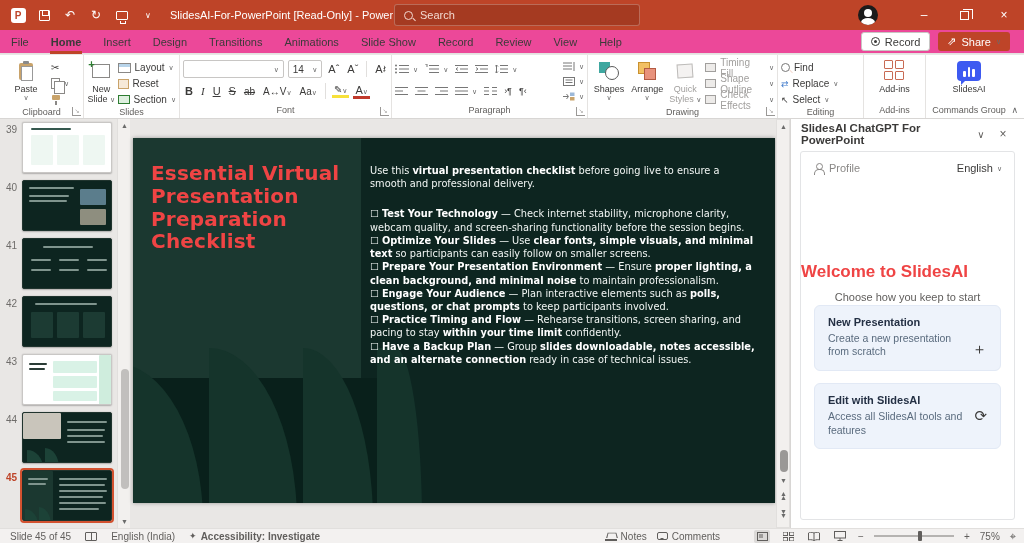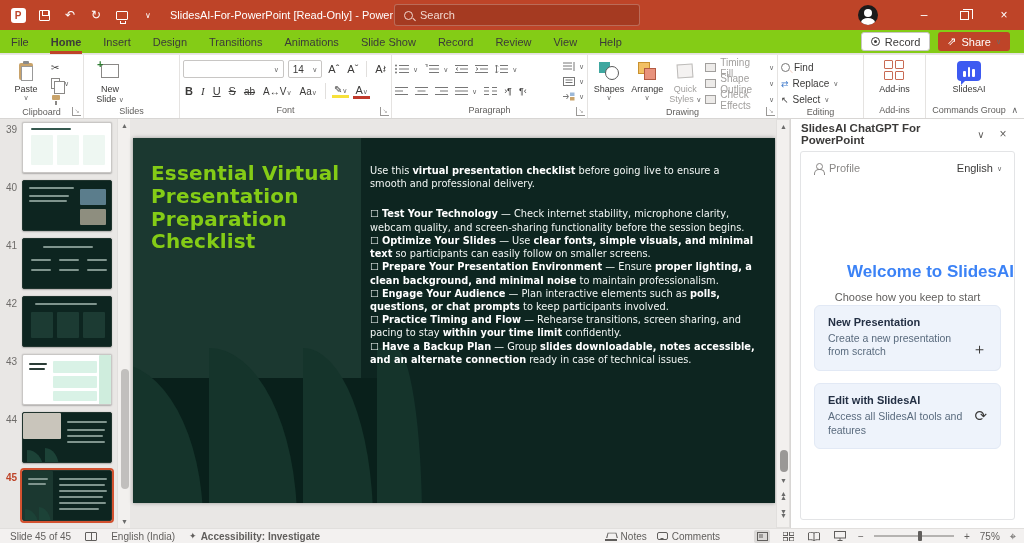--- a/index.html
+++ b/index.html
@@ -26,21 +26,21 @@
   .mag:after { content:""; position:absolute; left:7px; top:7px; width:4px; height:1.4px; background:#F3D9D0; transform:rotate(45deg); }
   #tb-right { position:absolute; right:0; top:0; height:30px; display:flex; align-items:center; }
   .avatar { width:20px; height:20px; border-radius:50%; background:#1B1B1B; margin-right:26px; position:relative; overflow:hidden; }
   .avatar:before { content:""; position:absolute; left:6px; top:4px; width:8px; height:8px; border-radius:50%; background:#fff; }
   .avatar:after { content:""; position:absolute; left:3px; top:13px; width:14px; height:9px; border-radius:50% 50% 0 0; background:#fff; }
   .win-btn { width:40px; height:30px; display:flex; align-items:center; justify-content:center; color:#fff; font-size:12px; }
   .restore-ic { width:9px; height:9px; border:1px solid #fff; position:relative; }
   .restore-ic:before { content:""; position:absolute; left:2px; top:-3px; width:9px; height:9px; border:1px solid #fff; border-left:none; border-bottom:none; }
 
   
-  #tabrow { position:absolute; top:30px; left:0; width:1024px; height:24px; background:#84cc16;
+  #tabrow { position:absolute; top:30px; left:0; width:1024px; height:24px; background:#ec4899;
     display:flex; align-items:center; border-bottom:1px solid #E3E1DF; }
   .tab { padding:0 11px; font-size:11px; color:#3B3A39; height:24px; display:flex; align-items:center; position:relative; }
   .tab.active { font-weight:bold; }
   .tab.active:after { content:""; position:absolute; left:10px; right:10px; bottom:0; height:2.5px; background:var(--c-accent,#BE4428); }
   #tabrow-right { margin-left:auto; display:flex; align-items:center; gap:8px; padding-right:14px; }
   #record-btn { background:#fff; border:1px solid #C8C6C4; border-radius:3px; height:19px; padding:0 9px;
     display:flex; align-items:center; gap:5px; font-size:11px; color:#3B3A39; }
   .rec-dot { width:9px; height:9px; border:1.3px solid #3B3A39; border-radius:50%; position:relative; }
   .rec-dot:before { content:""; position:absolute; inset:2px; background:#3B3A39; border-radius:50%; }
   #share-btn { background:var(--c-accent,#BE4428); color:#fff; border-radius:3px; height:19px; padding:0 9px;
@@ -115,21 +115,21 @@
 
   
   #slide { position:absolute; left:133px; top:19px; width:642px; height:365px; background:var(--c-slide-body,#0D2520); box-shadow:0 0 4px rgba(0,0,0,.35); overflow:hidden; }
   #slide-left { position:absolute; left:0; top:0; width:228px; height:365px; background:var(--c-slide-left,#1B3830); }
   #petal-zone { position:absolute; left:0; bottom:0; width:258px; height:125px; background:var(--c-petal-bg,#09201B); }
   .petal { position:absolute; bottom:-20px; background:var(--c-petal,#15342B); }
   .petal.p1 { left:-18px; width:88px; height:160px; border-radius:0 100% 0 0 / 0 100% 0 0; }
   .petal.p2 { left:76px; width:88px; height:175px; border-radius:0 100% 0 0 / 0 100% 0 0; }
   .petal.p3 { left:170px; width:70px; height:175px; border-radius:0 100% 0 0 / 0 100% 0 0; }
   .petal.p4 { left:244px; width:45px; height:175px; border-radius:0 60% 0 0 / 0 100% 0 0; }
-  #slide-title { position:absolute; left:18px; top:24px; width:200px; color:#84cc16;
+  #slide-title { position:absolute; left:18px; top:24px; width:200px; color:#ef4444;
     font-family:"DejaVu Sans", sans-serif; font-weight:800; font-size:20px; line-height:1.14; letter-spacing:.2px; }
   #slide-body { position:absolute; left:237px; top:26px; width:388px; color:#F2F6F4;
     font-family:"DejaVu Sans", sans-serif; font-size:9.8px; line-height:1.35; }
   #slide-body p.intro { margin-bottom:17px; }
   #slide-body span.b { font-weight:700; color:#FFFFFF; }
 
   
   #slide-scroll { position:absolute; left:776px; top:0; width:14px; height:409px; background:#F2F0EE; border:1px solid #E1DFDD; }
   #slide-scroll .sc-thumb { position:absolute; left:3px; width:8px; top:330px; height:22px; background:#9a9896; border-radius:4px; }
   .dbl { line-height:4px; font-size:7px; }
@@ -139,21 +139,21 @@
   #tp-header { height:30px; display:flex; align-items:center; padding:0 10px; }
   #tp-title { font-size:11.5px; font-weight:bold; color:#3B3A39; flex:1; }
   .tp-hbtn { width:22px; text-align:center; color:#605E5C; font-size:10px; }
   #tp-card { position:absolute; left:9px; right:9px; top:32px; bottom:8px; border:1px solid #E3E4E6; border-radius:3px; background:#fff; }
   #tp-toprow { display:flex; align-items:center; padding:10px 12px 0; }
   .person-ic { width:11px; height:11px; position:relative; margin-right:5px; }
   .person-ic:before { content:""; position:absolute; left:3px; top:0; width:5px; height:5px; border:1.2px solid #8A8886; border-radius:50%; }
   .person-ic:after { content:""; position:absolute; left:1px; top:6px; width:9px; height:5px; border:1.2px solid #8A8886; border-bottom:none; border-radius:5px 5px 0 0; }
   #tp-profile { color:#8A8886; font-size:11px; flex:1; }
   #tp-lang { color:#3B3A39; font-size:11px; display:flex; align-items:center; gap:4px; }
-  #tp-welcome { text-align:right; margin-top:88px; font-size:17px; font-weight:bold; color:#3b82f6; }
+  #tp-welcome { text-align:left; margin-top:88px; font-size:17px; font-weight:bold; color:#ef4444; }
   #tp-sub { text-align:center; margin-top:9px; font-size:11px; color:#605E5C; }
   .tp-option { position:absolute; left:13px; right:13px; height:66px; background:var(--c-card,#EEF3FB); border:1px solid #E2E9F5; border-radius:6px; padding:11px 13px; display:flex; align-items:center; }
   .tp-opt-text { flex:1; padding-right:8px; }
   .tp-opt-title { font-size:11px; font-weight:bold; color:#243044; margin-bottom:4px; }
   .tp-opt-desc { font-size:10.5px; color:#5A6B7E; line-height:1.3; }
   .tp-opt-icon { font-size:15px; color:#3B3A39; }
   #tp-opt1 { top:153px;align-items:flex-end; }
   #tp-opt2 { top:231px; }
 
   
@@ -262,20 +262,36 @@
 
     <div class="grp" style="width:96px;">
       <div class="grp-body">
         <div class="bigbtn">
           <span class="bicon">
               <span class="newslide-ic"></span>
             </span>
           <span>New</span>
           <span><span>Slide</span> <span class="chev">∨</span></span>
         </div>
+        <div class="smallcol">
+          <span class="sbtn">
+              <span class="layout-ic"></span>
+              <span>Layout</span>
+              <span class="chev">∨</span>
+            </span>
+          <span class="sbtn">
+              <span class="reset-ic"></span>
+              <span>Reset</span>
+            </span>
+          <span class="sbtn">
+              <span class="section-ic"></span>
+              <span>Section</span>
+              <span class="chev">∨</span>
+            </span>
+        </div>
       </div>
       <div class="grp-label">Slides</div>
     </div>
 
     <div class="grp" style="width:212px;">
       <div style="display:flex; flex-direction:column; flex:1;">
         <div class="fontrow">
           <span class="combo" style="width:106px;">
               <span></span>
               <span class="chev">∨</span>

